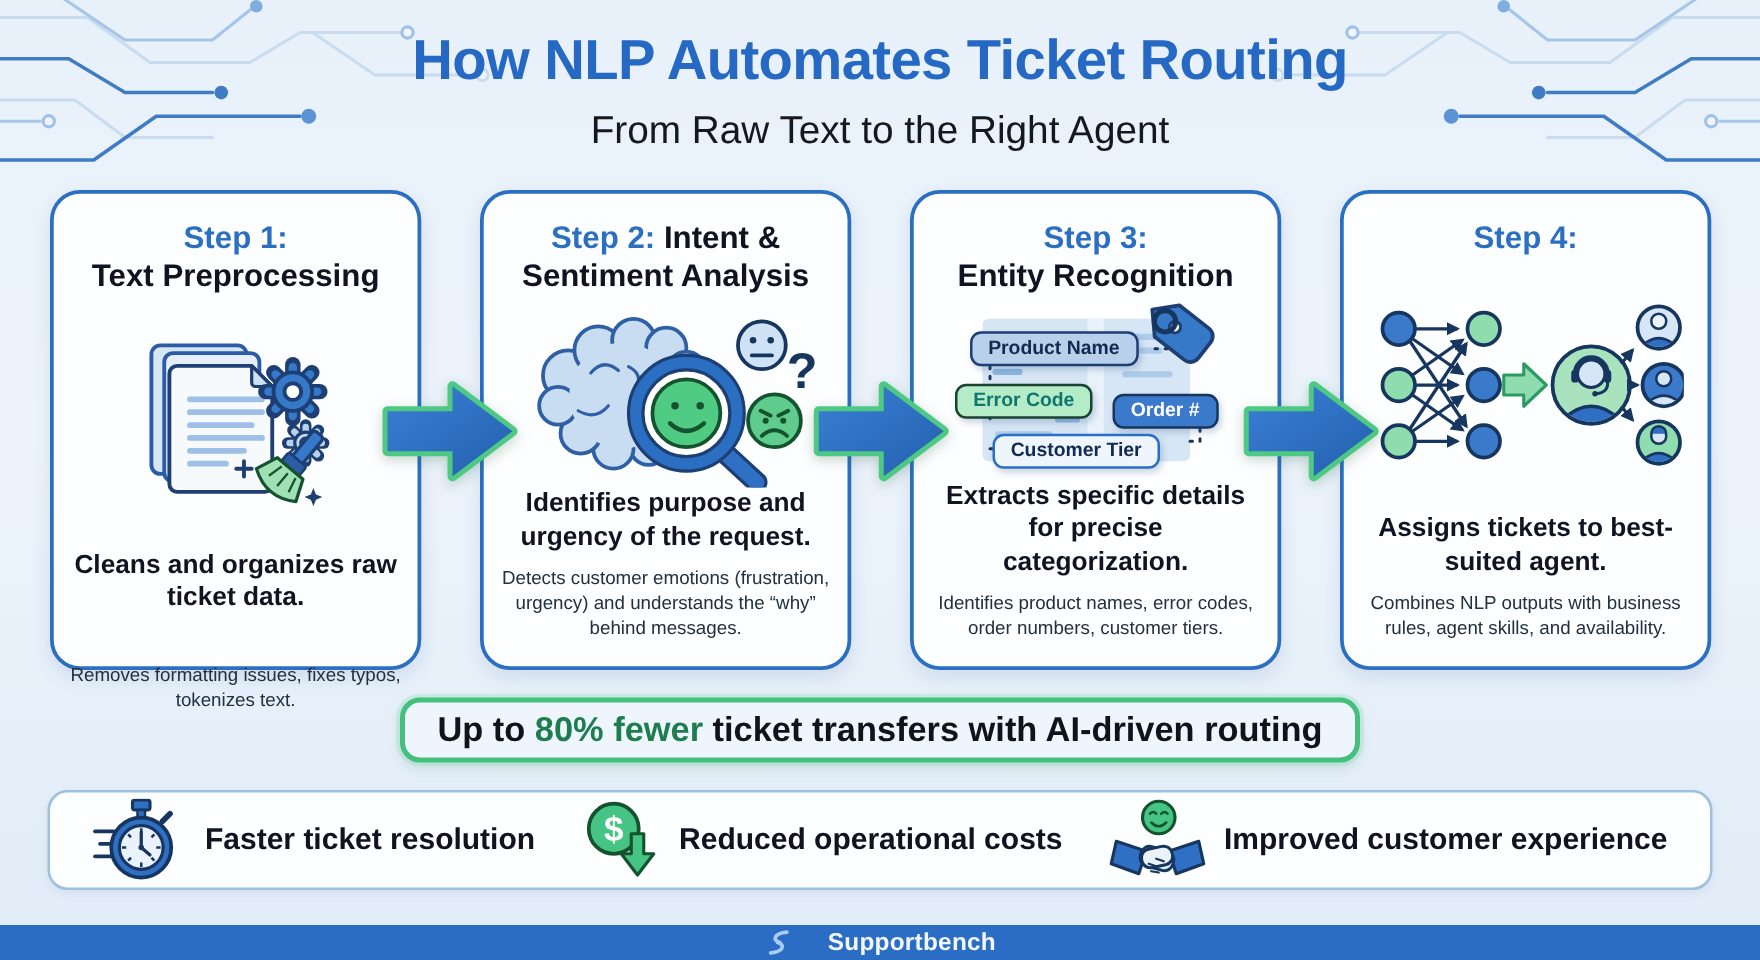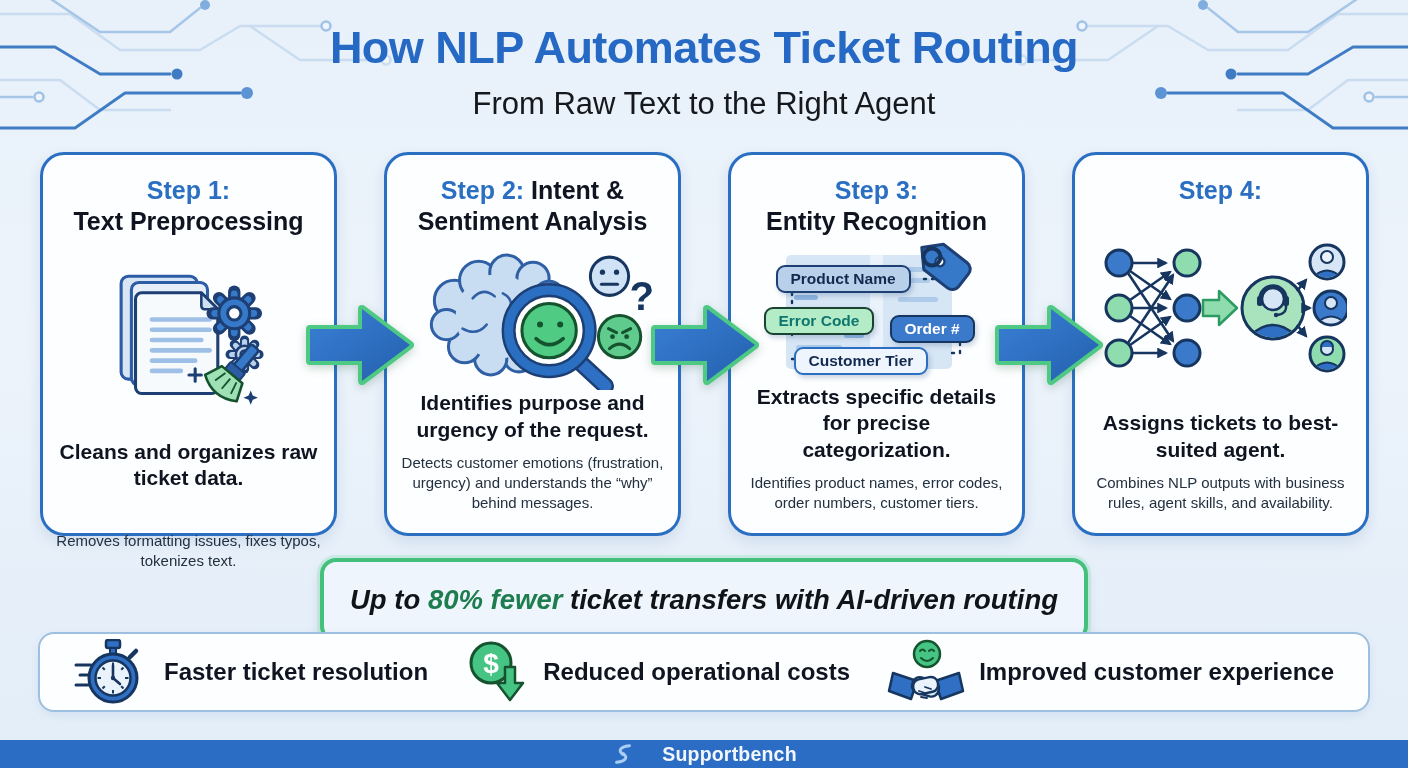--- a/index.html
+++ b/index.html
@@ -51,24 +51,23 @@
   .chip { position:absolute; font-weight:700; font-size:15.5px; padding:3px 13px;
           border-radius:9px; white-space:nowrap; box-shadow:2px 3px 5px rgba(50,90,140,0.25); }
   .chip.product  { left:28px;  top:24px;  background:#b9d0ea; border:2.5px solid #1d3f73; color:#13294f; }
   .chip.error    { left:16px;  top:66px;  background:#b5ecc8; border:2.5px solid #1b4332; color:#0f766e; }
   .chip.order    { left:142px; top:74px;  background:#3b79cb; border:2.5px solid #16365f; color:#ffffff; }
   .chip.tier     { left:46px;  top:106px; background:#eef5fc; border:2.5px solid #2a6fc2; color:#13294f; }
 
   .banner {
     position:absolute; top:558px; left:50%; transform:translateX(-50%);
     background:#eef5fc; border:4px solid #44c07c; border-radius:16px;
-    padding:22px 26px; white-space:nowrap;
+    padding:6px 26px; white-space:nowrap;
     font-size:27.5px; font-weight:700; color:#101418;
     box-shadow:0 0 0 3px rgba(120,220,170,0.25), 0 5px 12px rgba(40,120,80,0.15);
-    font-style:italic;
   }
   .banner .hl { color:#1e7d4e; }
 
   .benefits {
     position:absolute; left:38px; right:38px; top:632px; height:80px;
     background:#fdfeff; border:2px solid #9dbfe0; border-radius:16px;
     display:flex; align-items:center; justify-content:space-between; padding:0 34px;
     box-shadow:0 3px 8px rgba(40,80,140,0.08);
   }
   .benefit { display:flex; align-items:center; gap:14px; }

